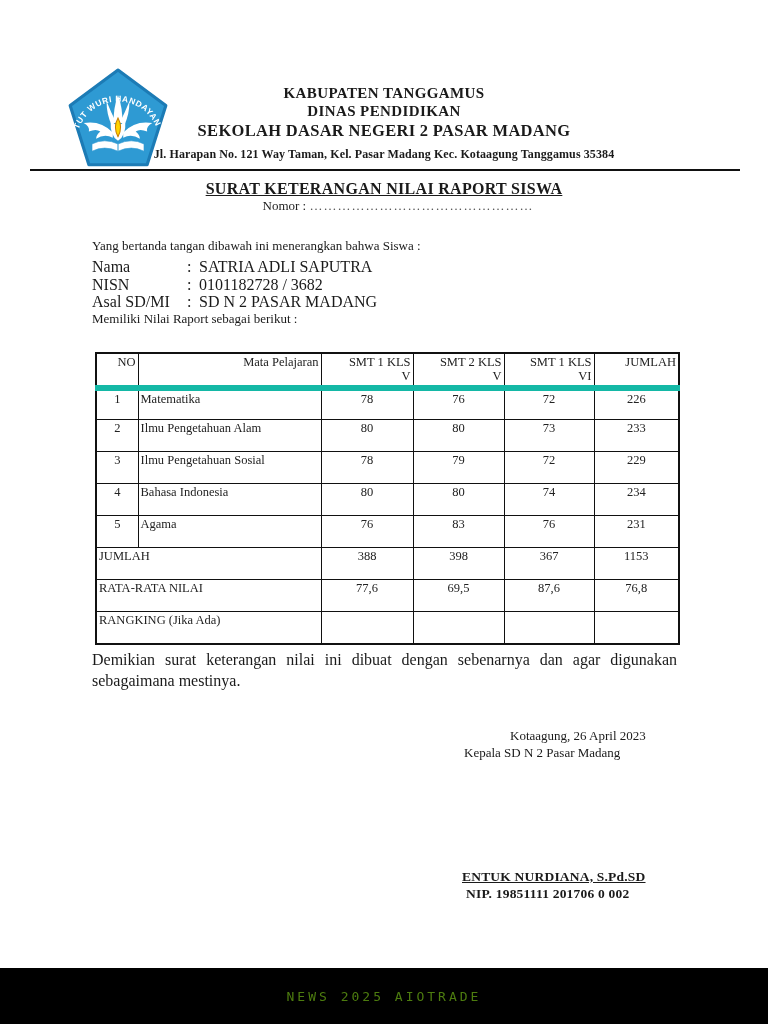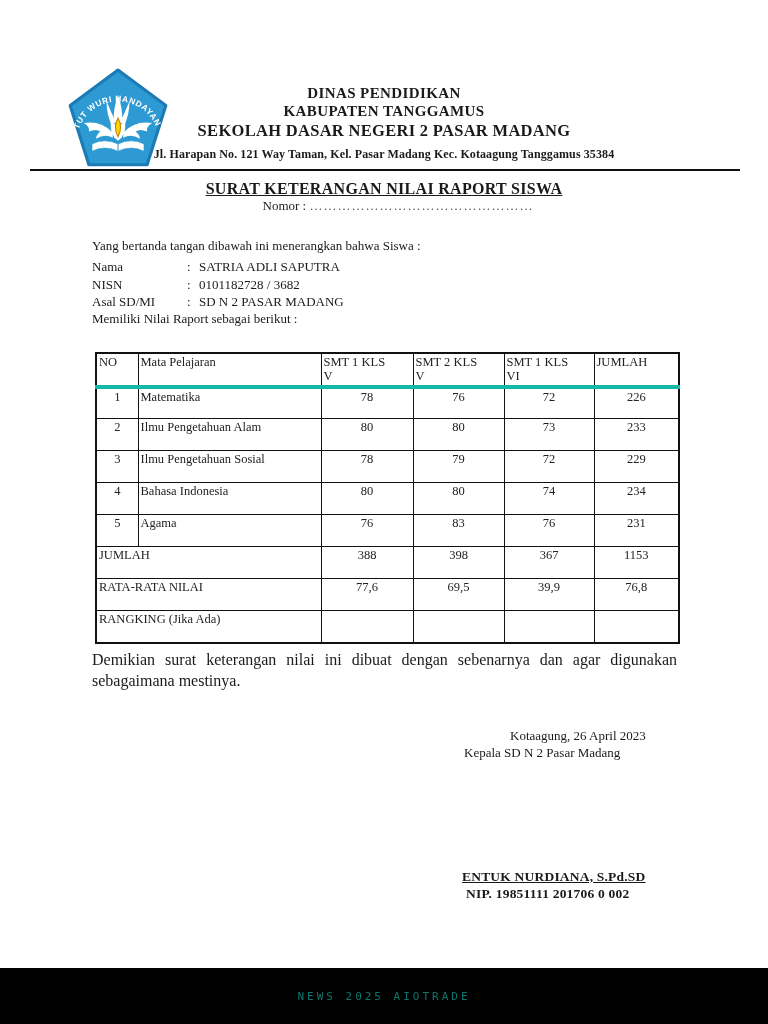--- a/index.html
+++ b/index.html
@@ -11,51 +11,51 @@
   .head .h1{font-size:15px;font-weight:bold;letter-spacing:.4px;}
   .head .h2{font-size:16.5px;font-weight:bold;letter-spacing:.3px;}
   .head .addr{font-size:12px;font-weight:bold;margin-top:6px;letter-spacing:.1px;}
   .rule{position:absolute;left:30px;right:28px;top:169px;border-top:2px solid #111;}
   .title{position:absolute;left:0;right:0;top:180px;text-align:center;font-size:16px;
          font-weight:bold;text-decoration:underline;letter-spacing:.3px;}
   .nomor{position:absolute;left:0;right:0;top:198px;text-align:center;font-size:13px;color:#222;padding-left:28px;}
   .nomor .dots{color:#555;letter-spacing:1px;}
   
   .intro{position:absolute;left:92px;top:238px;font-size:13px;}
-  .fields{position:absolute;left:92px;top:258px;font-size:13px;line-height:17.6px;}
+  .fields{position:absolute;left:92px;top:258px;font-size:16px;line-height:17.6px;}
   .field{display:flex;}
   .flabel{width:95px;}
   .fcolon{width:12px;}
   .tbl-intro{position:absolute;left:92px;top:311px;font-size:13px;}
   
   table.grades{position:absolute;left:95px;top:352px;width:583px;border-collapse:collapse;
                table-layout:fixed;font-size:12.5px;color:#222;}
   table.grades{border:2px solid #111;}
   .grades th,.grades td{border:1px solid #111;vertical-align:top;padding:1px 2px;
                         font-weight:normal;overflow:hidden;}
   .grades thead tr{height:30px;}
-  .grades thead th{text-align:left;border-bottom:4px solid #14b8a6;line-height:1.15;}
+  .grades thead th{text-align:right;border-bottom:6px solid #14b8a6;line-height:1.15;}
   .grades tbody tr{height:32px;}
   .c{text-align:center;}
   .subj{text-align:left;padding-left:6px;}
   .sumlabel{text-align:left;padding-left:4px;}
   
   .closing{position:absolute;left:92px;top:650px;width:585px;font-size:16px;
            text-align:justify;line-height:1.3;}
   
   .sig{position:absolute;left:464px;top:727px;font-size:13px;line-height:17px;}
   .sig .place{padding-left:46px;}
   .signame{position:absolute;left:462px;top:833px;font-size:13.5px;line-height:16.5px;
            font-weight:bold;margin-top:36px;}
   .signame .nm{text-decoration:underline;letter-spacing:.2px;}
   .signame .nip{padding-left:4px;letter-spacing:.2px;}
   
   .footer{position:absolute;left:0;right:0;bottom:0;height:56px;background:#000;
           display:flex;align-items:center;justify-content:center;}
-  .footer span{color:#0f766e;font-family:"DejaVu Sans Mono", monospace;font-size:11px;
+  .footer span{color:#4d7c0f;font-family:"DejaVu Sans Mono", monospace;font-size:13px;
                letter-spacing:3px;}
 </style>
 </head>
 <body>
 
 <div class="page">
 
   <div class="logo">
     <svg viewBox="0 0 100 100" width="104" height="104">
       <path d="M50,2 L96,36 L78,93 L22,93 L4,36 Z" fill="#2E9AD3" stroke="#1C7BB5" stroke-width="3" stroke-linejoin="round"></path>
@@ -76,22 +76,22 @@
       <path d="M43,52 Q42,65 50,70 Q58,65 57,52 Q50,57 43,52 Z" fill="#ffffff"></path>
 
       <path d="M50,48 Q55,57 50,66 Q45,57 50,48 Z" fill="#FFD400" stroke="#C97F00" stroke-width="1"></path>
 
       <path d="M25,73 Q37,67 50,73 Q63,67 75,73 L75,80 Q63,74 50,80 Q37,74 25,80 Z" fill="#ffffff" stroke="#2E9AD3" stroke-width="0.6"></path>
       <line x1="50" y1="73" x2="50" y2="80" stroke="#2E9AD3" stroke-width="1"></line>
     </svg>
   </div>
 
   <div class="head">
+    <div class="h1">KABUPATEN TANGGAMUS</div>
     <div class="h1">DINAS PENDIDIKAN</div>
-    <div class="h1">KABUPATEN TANGGAMUS</div>
     <div class="h2">SEKOLAH DASAR NEGERI 2 PASAR MADANG</div>
     <div class="addr">Jl. Harapan No. 121 Way Taman, Kel. Pasar Madang Kec. Kotaagung Tanggamus 35384</div>
   </div>
   <div class="rule"></div>
 
   <div class="title">SURAT KETERANGAN NILAI RAPORT SISWA</div>
   <div class="nomor">
     <span>Nomor :</span>
     <span class="dots">…………………………………………</span>
   </div>
@@ -195,21 +195,21 @@
         <td class="sumlabel" colspan="2">JUMLAH</td>
         <td class="c">388</td>
         <td class="c">398</td>
         <td class="c">367</td>
         <td class="c">1153</td>
       </tr>
       <tr>
         <td class="sumlabel" colspan="2">RATA-RATA NILAI</td>
         <td class="c">77,6</td>
         <td class="c">69,5</td>
-        <td class="c">39,9</td>
+        <td class="c">87,6</td>
         <td class="c">76,8</td>
       </tr>
       <tr>
         <td class="sumlabel" colspan="2">RANGKING (Jika Ada)</td>
         <td class="c"></td>
         <td class="c"></td>
         <td class="c"></td>
         <td class="c"></td>
       </tr>
     </tbody>

